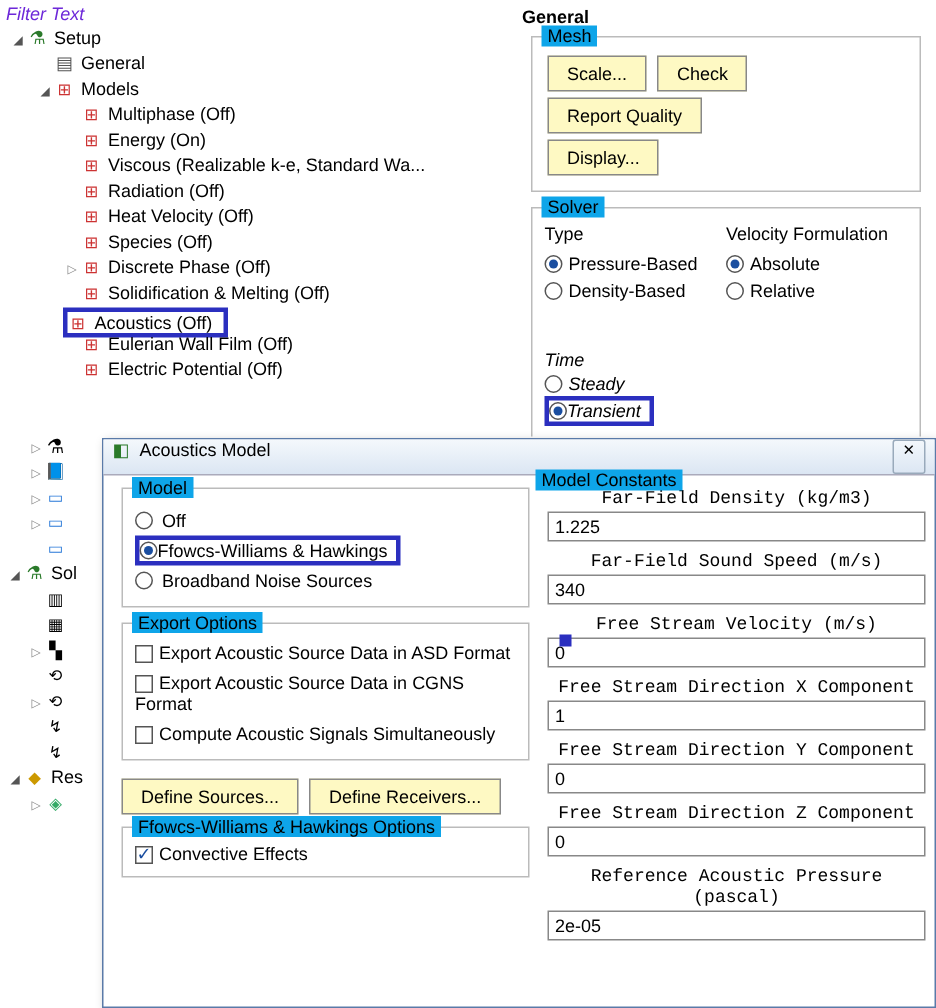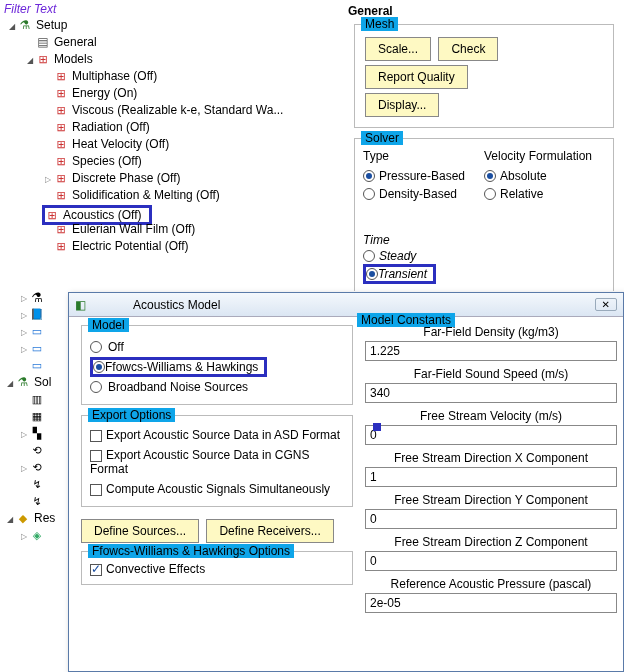--- a/index.html
+++ b/index.html
@@ -40,30 +40,30 @@
 .group-title { position: absolute; top: -8px; left: 6px; background: #0ea5e9; padding: 0 4px; color: #000; }
 .btn { display: inline-block; border: 1px solid #888; padding: 4px 12px; margin: 2px; background: #fef9c3; cursor: pointer; }
 .solver-row { display: flex; }
 .solver-col { flex: 1; }
 .solver-col > div:first-child { margin-bottom: 4px; }
 .radio-row { display: flex; align-items: center; gap: 4px; height: 18px; }
 .radio { width: 12px; height: 12px; border: 1px solid #555; border-radius: 50%; position: relative; display: inline-block; }
 .radio.checked::after { content: ""; position: absolute; left: 2px; top: 2px; width: 6px; height: 6px; background: #1a4ea0; border-radius: 50%; }
 
 .dialog { position: absolute; left: 68px; top: 292px; width: 556px; height: 380px; border: 1px solid #5a7aa8; background: #fff; box-shadow: 2px 2px 6px rgba(0,0,0,0.25); }
-.dialog-title { height: 24px; background: linear-gradient(#f4f8fc, #dbe6f3); display: flex; align-items: center; padding: 0 6px; border-bottom: 1px solid #aab; gap: 40px; }
+.dialog-title { height: 24px; background: linear-gradient(#f4f8fc, #dbe6f3); display: flex; padding: 0 6px; border-bottom: 1px solid #aab; }
 .dialog-title .t-icon { width: 14px; height: 14px; margin-right: 4px; display: inline-block; }
 .dialog-title .t-icon::before { content: "◧"; color: #2a7a2a; }
 .dialog-title .t-text { flex: 1; }
 .dialog-title .t-close { border: 1px solid #9ab; padding: 0 6px; border-radius: 2px; cursor: pointer; font-size: 10px; }
 .dialog-body { display: flex; height: calc(100% - 24px); }
 .dialog-left { width: 296px; padding: 4px 6px; }
 .dialog-right { flex: 1; padding: 4px 6px 4px 0; }
 .dialog-right .field { margin-bottom: 6px; }
-.dialog-right .field label { display: block; margin-bottom: 2px; text-align: center; }
+.dialog-right .field label { display: block; margin-bottom: 2px; text-align: center; font-family: Liberation Mono, monospace; }
 .dialog-right input[type=text] { width: 100%; border: 1px solid #888; padding: 2px 4px; }
 .chk { display: inline-block; width: 12px; height: 12px; border: 1px solid #555; margin-right: 4px; vertical-align: middle; position: relative; }
 .chk.checked::after { content: "✓"; position: absolute; left: 0; top: -3px; font-size: 12px; color: #1a4ea0; }
 .model-radio-row { display: flex; align-items: center; gap: 6px; margin: 2px 0; height: 18px; }
 .fs-highlight { position: absolute; width: 8px; height: 8px; background: #2b2fbf; }
 </style>
 </head>
 <body>
 
 <div class="left-panel">

